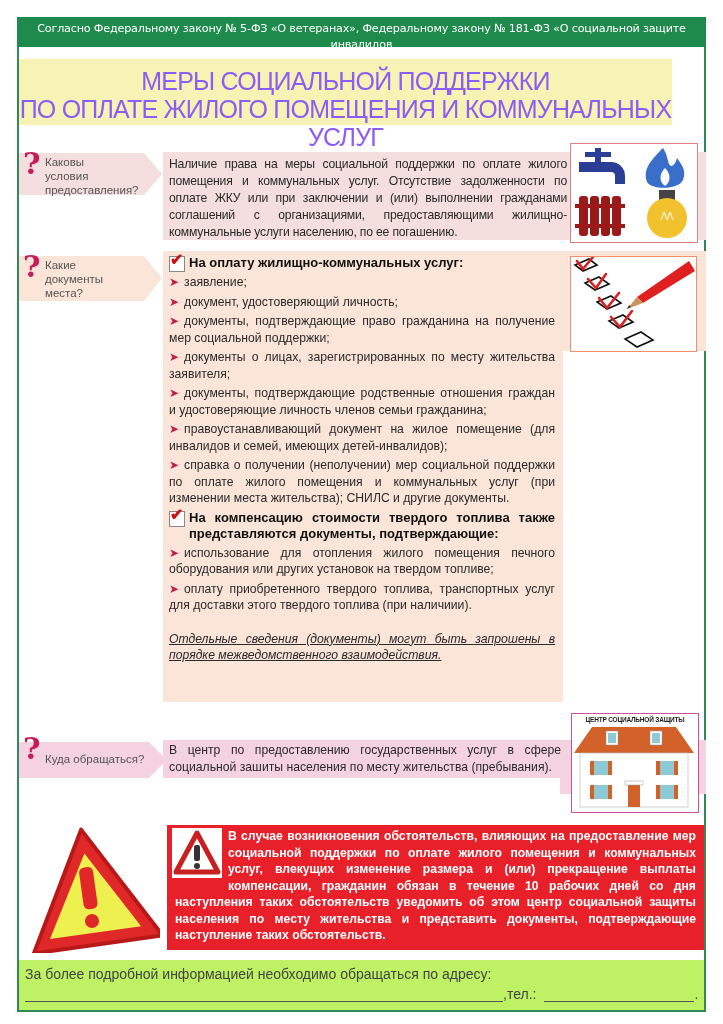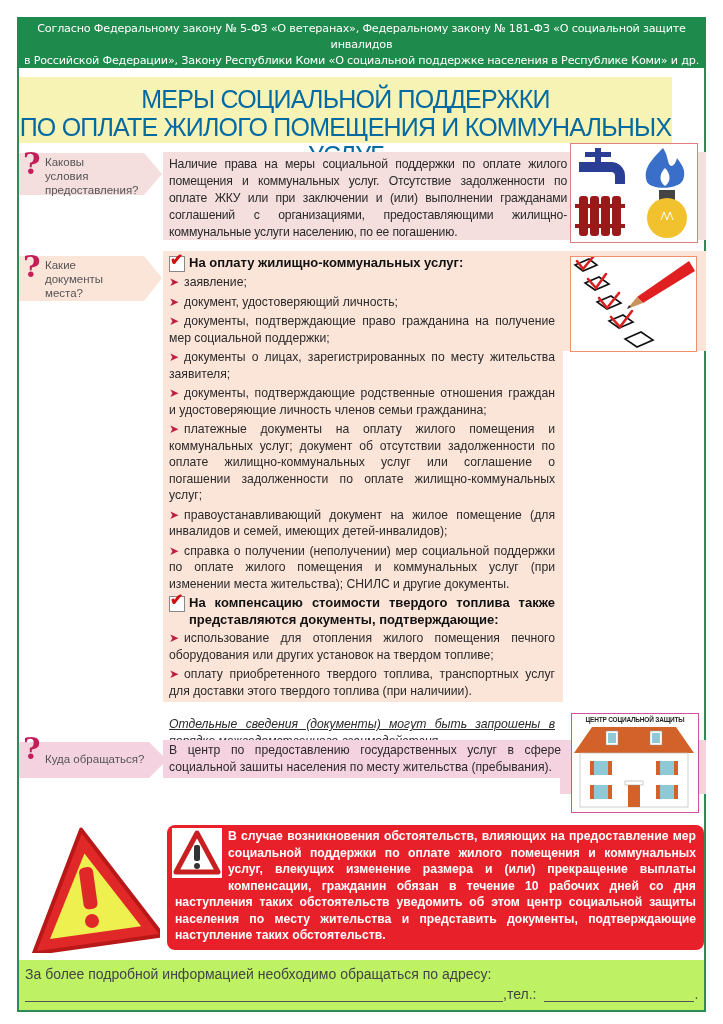--- a/index.html
+++ b/index.html
@@ -1,19 +1,19 @@
 <!DOCTYPE html>
 <html><head>
 <meta charset="utf-8">
 <style>
   html,body{margin:0;padding:0;background:#ffffff;}
   body{width:723px;height:1024px;position:relative;overflow:hidden;font-family:"Liberation Sans",sans-serif;color:#333;}
   .frame{position:absolute;left:17px;top:17px;width:689px;height:995px;border:2px solid #2e8b57;border-bottom:none;box-sizing:border-box;}
-  .law-banner{position:absolute;left:17px;top:17px;width:689px;height:51px;background:#1e8a4c;color:#fff;font-size:11.2px;line-height:16px;text-align:center;padding-top:4px;box-sizing:border-box;font-family:"DejaVu Sans",sans-serif;letter-spacing:-0.2px;}
-  .title-band{position:absolute;left:19px;top:77px;width:653px;height:66px;background:#f7f3b4;text-align:center;color:#0369a1;font-size:25px;line-height:28px;padding-top:8px;box-sizing:border-box;font-family:"Liberation Sans Narrow","Liberation Sans",sans-serif;transform-origin:center;}
+  .law-banner{position:absolute;left:17px;top:17px;width:689px;height:30px;background:#1e8a4c;color:#fff;font-size:11.2px;line-height:16px;text-align:center;padding-top:4px;box-sizing:border-box;font-family:"DejaVu Sans",sans-serif;letter-spacing:-0.2px;}
+  .title-band{position:absolute;left:19px;top:59px;width:653px;height:66px;background:#f7f3b4;text-align:center;color:#8b5cf6;font-size:25px;line-height:28px;padding-top:8px;box-sizing:border-box;font-family:"Liberation Sans Narrow","Liberation Sans",sans-serif;transform-origin:center;}
   .title-band span{display:block;letter-spacing:-0.8px;}
 
   .q-tab{position:absolute;left:19px;background:#f5dede;color:#555;font-size:11.5px;line-height:14px;box-sizing:border-box;padding-left:26px;}
   .q-tab::after{content:"";position:absolute;right:-18px;top:0;border-style:solid;border-color:transparent transparent transparent #f5dede;}
   .q-mark{position:absolute;left:4px;color:#c41e5a;font-family:"DejaVu Serif",serif;font-weight:bold;}
 
   .q1{top:153px;width:125px;height:42px;padding-top:2px;}
   .q1::after{border-width:21px 0 21px 18px;}
   .q1 .q-mark{top:4px;font-size:30px;}
   .q2{top:256px;width:125px;height:45px;padding-top:2px;background:#fbe4d8;}
@@ -36,21 +36,21 @@
   .item{margin-bottom:3px;}
   .arrow{color:#c02040;margin-right:5px;font-size:12px;}
   .note{font-style:italic;text-decoration:underline;margin-top:17px;}
 
   .ans3{position:absolute;left:163px;top:740px;width:404px;height:38px;background:#f5d2e0;font-size:12.2px;line-height:17px;padding:2px 6px 0 6px;box-sizing:border-box;color:#2a2a2a;text-align:justify;}
   .ans3-ext{position:absolute;left:560px;top:740px;width:146px;height:54px;background:#f5d2e0;}
   .house-box{position:absolute;left:571px;top:713px;width:128px;height:100px;background:#fff;border:1.5px solid #d050a0;box-sizing:border-box;}
   .house-label{font-size:6.5px;font-weight:bold;text-align:center;color:#222;margin-top:2px;letter-spacing:-0.2px;}
 
   .warn-big{position:absolute;left:20px;top:823px;width:140px;height:130px;}
-  .alert{position:absolute;left:167px;top:825px;width:537px;height:125px;background:#e8202a;color:#fff;font-weight:bold;font-size:12.2px;line-height:16.5px;padding:3px 8px 0 8px;box-sizing:border-box;text-align:justify;border-radius:8px;}
+  .alert{position:absolute;left:167px;top:825px;width:537px;height:125px;background:#e8202a;color:#fff;font-weight:bold;font-size:12.2px;line-height:16.5px;padding:3px 8px 0 8px;box-sizing:border-box;text-align:justify;}
   .alert-icon{float:left;width:50px;height:50px;background:#fff;margin:0 6px 2px -3px;box-sizing:border-box;position:relative;}
 
   .footer{position:absolute;left:17px;top:960px;width:689px;height:52px;background:#bef264;border:2px solid #2e8b57;border-top:none;box-sizing:border-box;font-size:14px;color:#444;padding:6px 0 0 6px;}
   .footer .line2{margin-top:4px;display:flex;align-items:flex-end;white-space:nowrap;}
   .blank{display:inline-block;border-bottom:1px solid #555;height:12px;}
 </style>
 </head>
 <body>
 
 <div class="frame"></div>
@@ -111,21 +111,20 @@
 <div class="ans2">
   <div class="doc-head">
     <span class="chk"></span>
     <span>На оплату жилищно-коммунальных услуг:</span>
   </div>
   <div class="item"><span class="arrow">➤</span><span>заявление;</span></div>
   <div class="item"><span class="arrow">➤</span><span>документ, удостоверяющий личность;</span></div>
   <div class="item"><span class="arrow">➤</span><span>документы, подтверждающие право гражданина на получение мер социальной поддержки;</span></div>
   <div class="item"><span class="arrow">➤</span><span>документы о лицах, зарегистрированных по месту жительства заявителя;</span></div>
   <div class="item"><span class="arrow">➤</span><span>документы, подтверждающие родственные отношения граждан и удостоверяющие личность членов семьи гражданина;</span></div>
-  <div class="item"><span class="arrow">➤</span><span>платежные документы на оплату жилого помещения и коммунальных услуг; документ об отсутствии задолженности по оплате жилищно-коммунальных услуг или соглашение о погашении задолженности по оплате жилищно-коммунальных услуг;</span></div>
   <div class="item"><span class="arrow">➤</span><span>правоустанавливающий документ на жилое помещение (для инвалидов и семей, имеющих детей-инвалидов);</span></div>
   <div class="item"><span class="arrow">➤</span><span>справка о получении (неполучении) мер социальной поддержки по оплате жилого помещения и коммунальных услуг (при изменении места жительства); СНИЛС и другие документы.</span></div>
   <div class="doc-head">
     <span class="chk"></span>
     <span>На компенсацию стоимости твердого топлива  также представляются документы, подтверждающие:</span>
   </div>
   <div class="item"><span class="arrow">➤</span><span>использование для отопления жилого помещения печного оборудования или других установок на твердом топливе;</span></div>
   <div class="item"><span class="arrow">➤</span><span>оплату приобретенного твердого топлива, транспортных услуг для доставки этого твердого топлива (при наличиии).</span></div>
   <div class="note">Отдельные сведения (документы) могут быть запрошены в порядке межведомственного взаимодействия.</div>
 </div>

